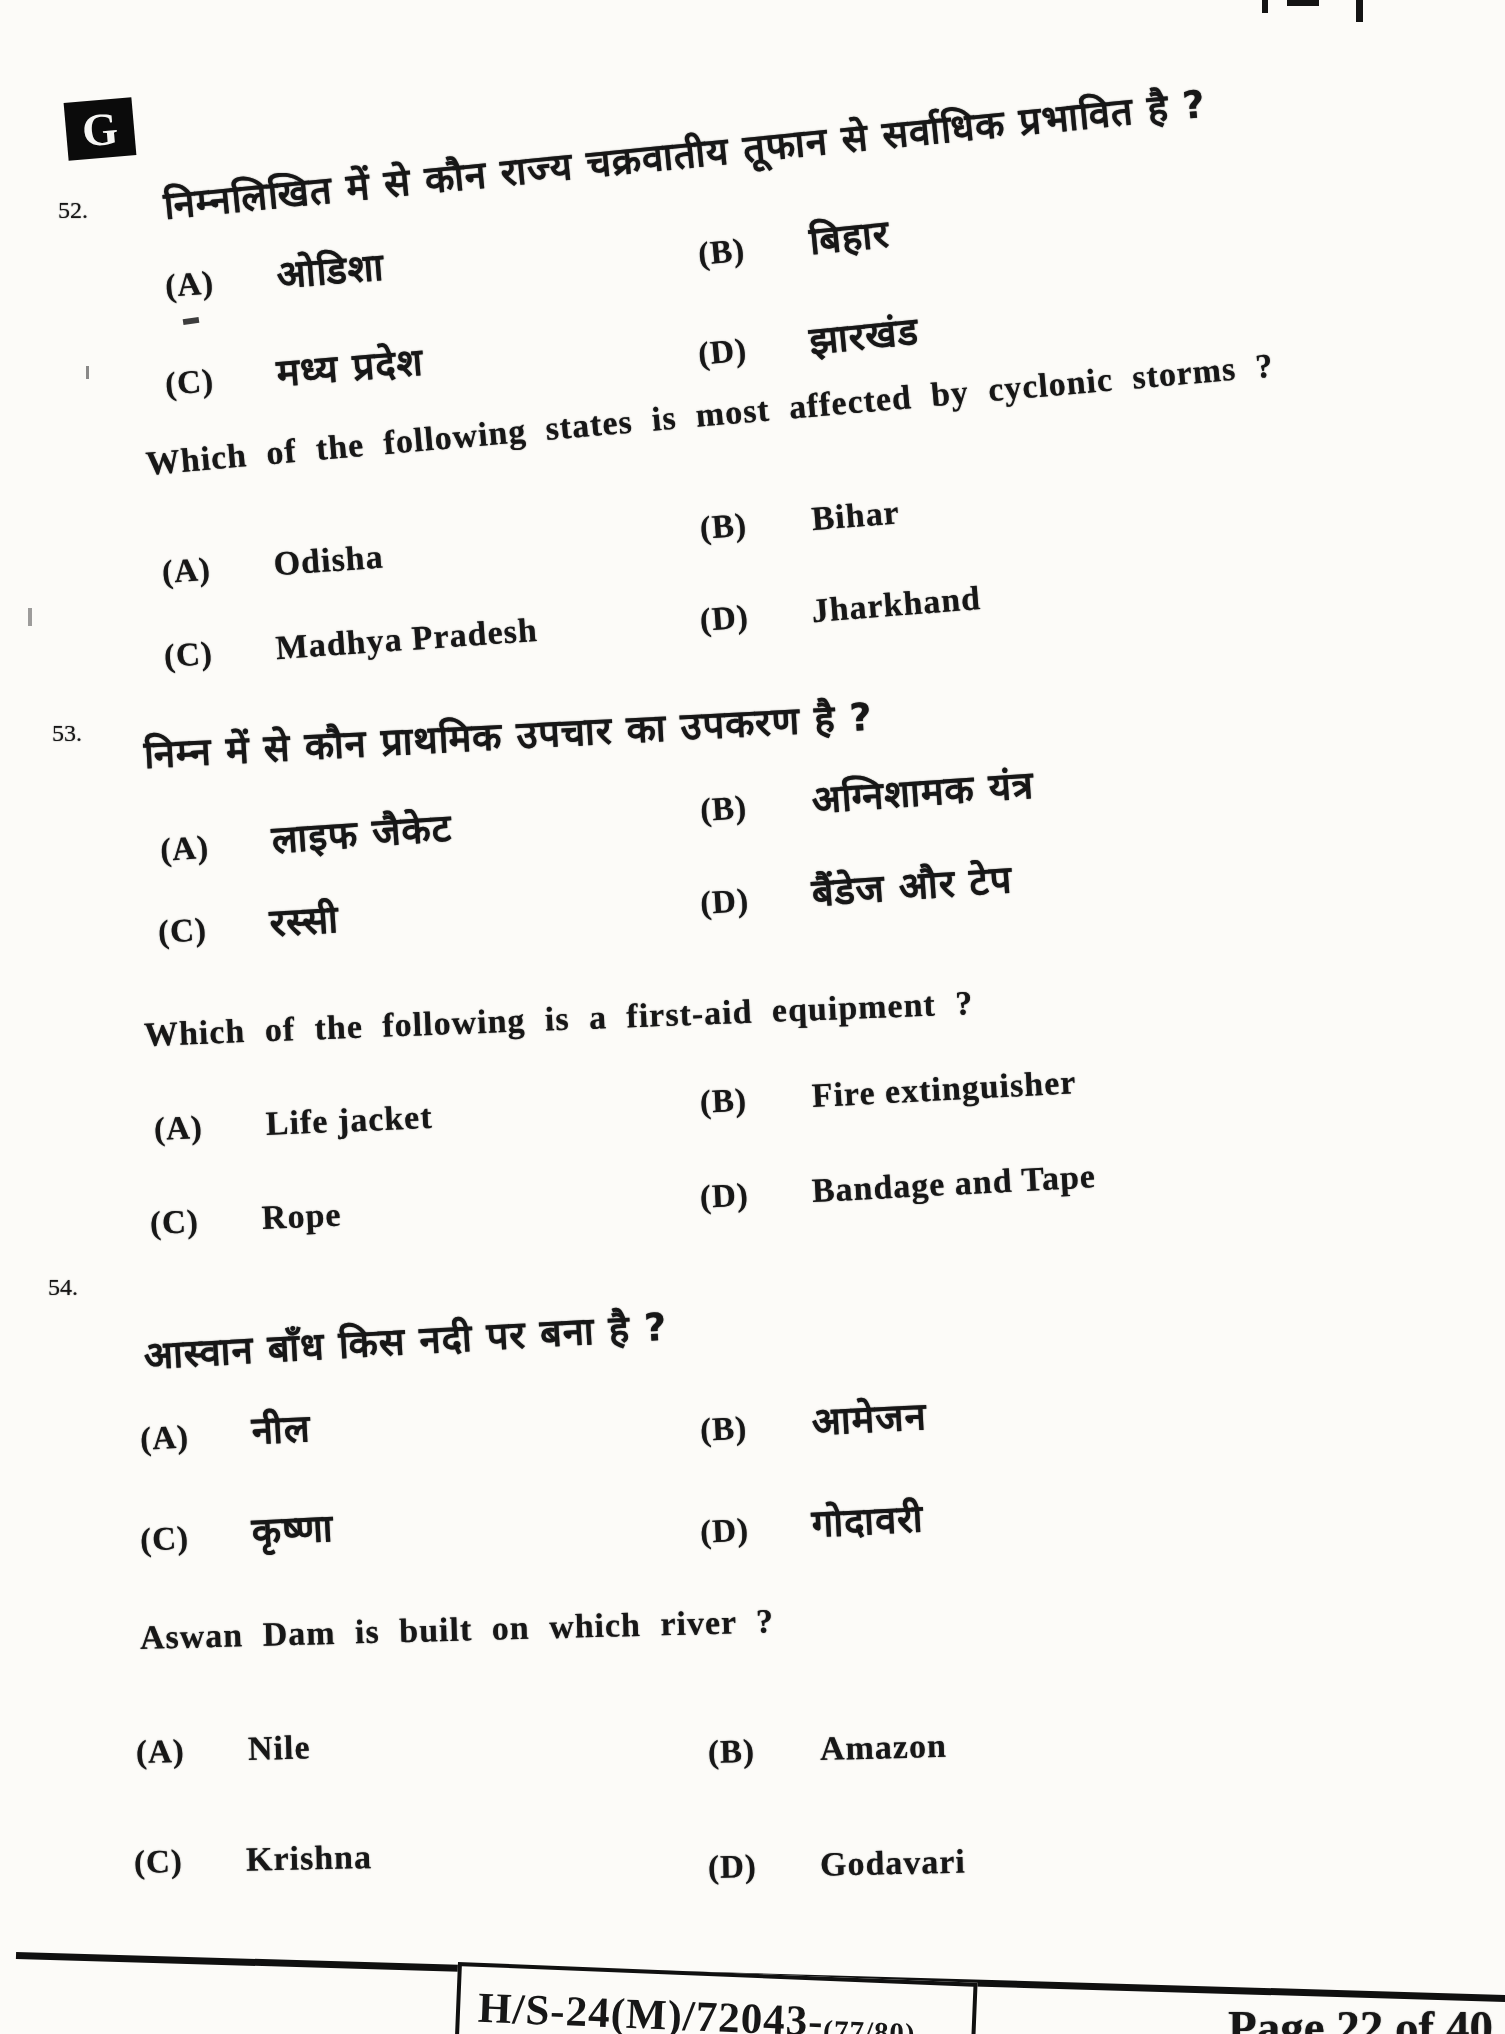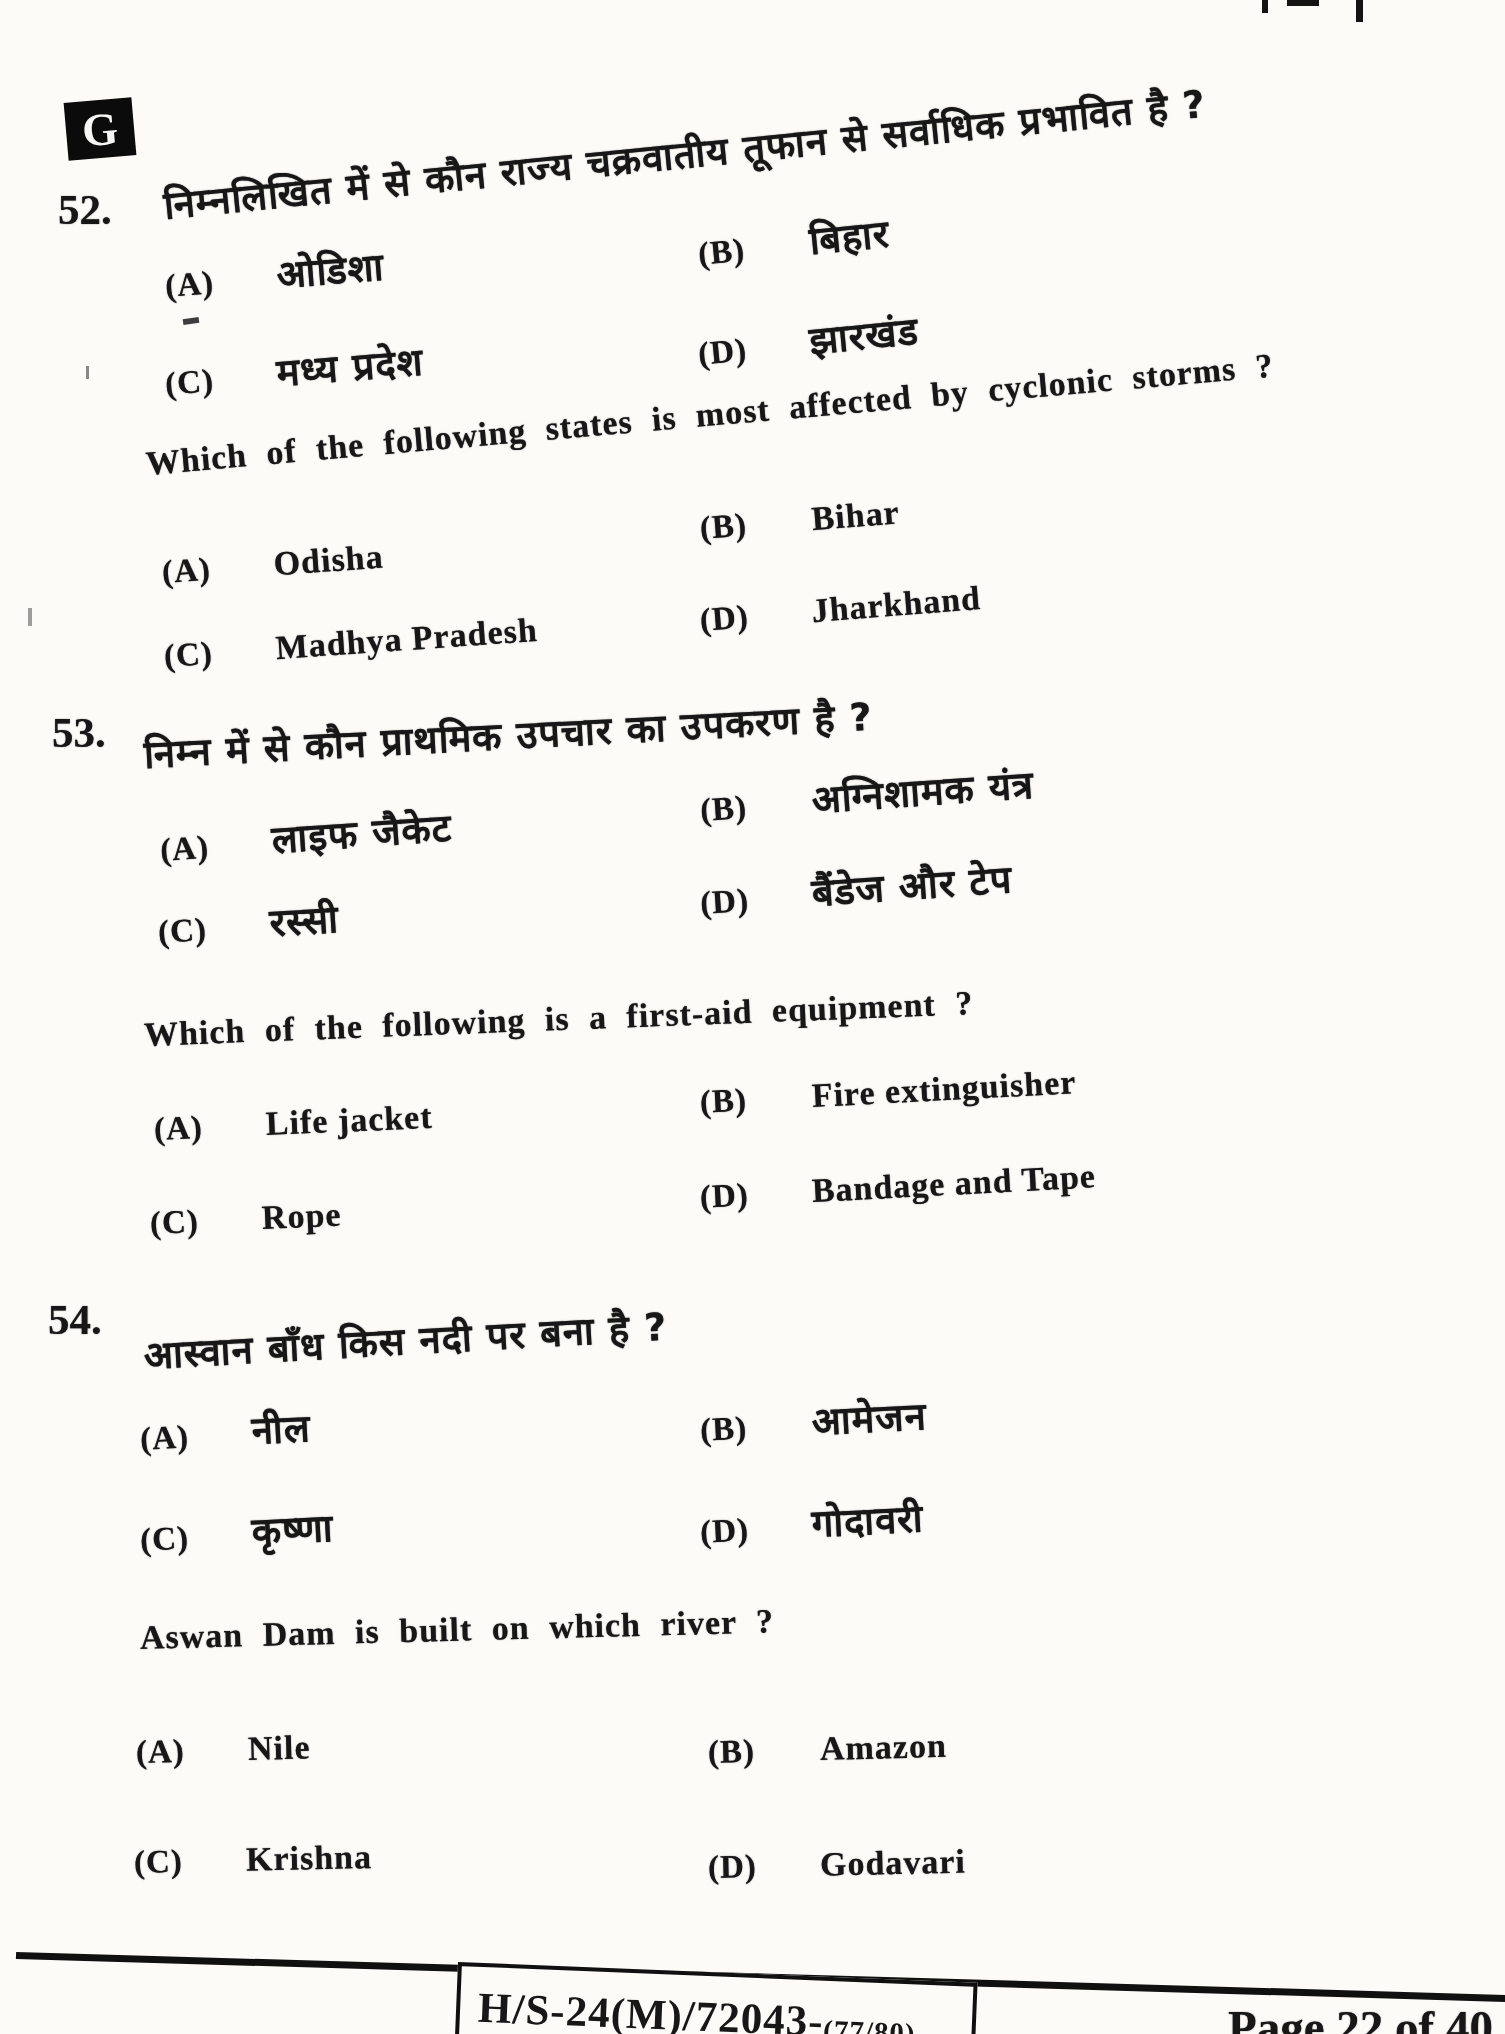--- a/index.html
+++ b/index.html
@@ -6,21 +6,21 @@
   .page{
     position:relative;width:1505px;height:2034px;margin:0 auto;
     background:#fcfbf8;overflow:hidden;color:#171717;
     font-family:"Liberation Serif", serif;
   }
   .l{position:absolute;white-space:nowrap;line-height:52px;height:52px;
      text-shadow:0 0 1.2px rgba(25,25,25,0.75);}
   .hi{font-family:"DejaVu Sans","Liberation Sans",sans-serif;font-weight:700;font-size:38px;letter-spacing:1px;}
   .en{font-family:"Liberation Serif",serif;font-weight:700;font-size:34px;letter-spacing:1px;}
   .qen{word-spacing:10px;}
-  .num{font-family:"Liberation Serif",serif;font-weight:700;font-size:43px;}
+  .num{font-family:"Liberation Serif",serif;font-weight:400;font-size:24px;}
   .row{display:flex;align-items:baseline;}
   .lt{display:inline-block;min-width:112px;font-family:"Liberation Serif",serif;
       font-weight:700;font-size:33px;letter-spacing:1px;}
   .badge{
     position:absolute;left:66px;top:100px;width:68px;height:58px;background:#0b0b0b;
     color:#f6f6f4;display:flex;align-items:center;justify-content:center;
     font:700 46px "Liberation Serif",serif;transform:rotate(-5deg);
   }
   .rule{position:absolute;left:16px;top:1952px;width:1500px;height:7px;background:#101010;
         transform:rotate(1.65deg);transform-origin:left center;}
@@ -123,21 +123,21 @@
   </div>
   <div class="l row" style="left:700px;top:1171px;transform:rotate(-3deg);transform-origin:left center;">
     <span class="lt">(D)</span>
     <span class="en">Bandage and Tape</span>
   </div>
   <div class="l row" style="left:150px;top:1197px;transform:rotate(-2.5deg);transform-origin:left center;">
     <span class="lt">(C)</span>
     <span class="en">Rope</span>
   </div>
 
-  <div class="l num" style="left:48px;top:1294px;">54.</div>
+  <div class="l num" style="left:48px;top:1261px;">54.</div>
   <div class="l hi" style="left:144px;top:1330px;transform:rotate(-3.2deg);transform-origin:left center;">आस्वान बाँध किस नदी पर बना है ?</div>
 
   <div class="l row" style="left:140px;top:1411px;transform:rotate(-3deg);transform-origin:left center;">
     <span class="lt">(A)</span>
     <span class="hi">नील</span>
   </div>
   <div class="l row" style="left:700px;top:1402px;transform:rotate(-3deg);transform-origin:left center;">
     <span class="lt">(B)</span>
     <span class="hi">आमेजन</span>
   </div>

